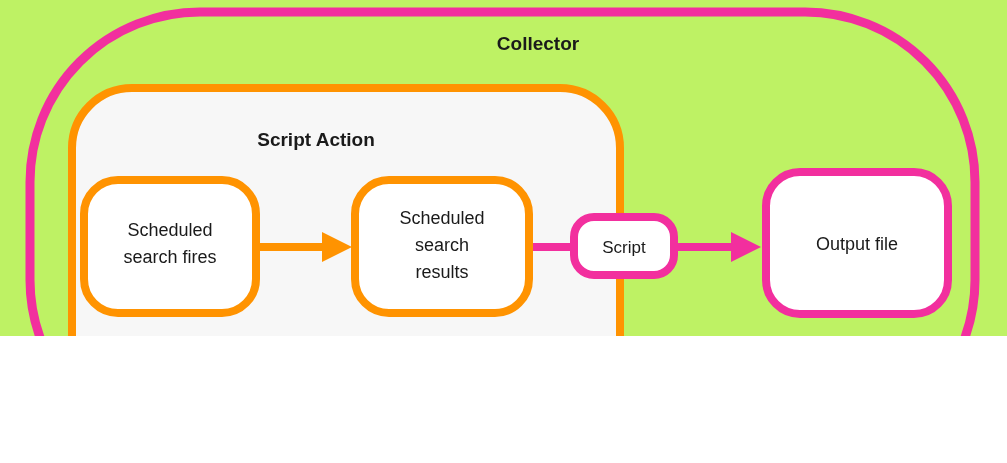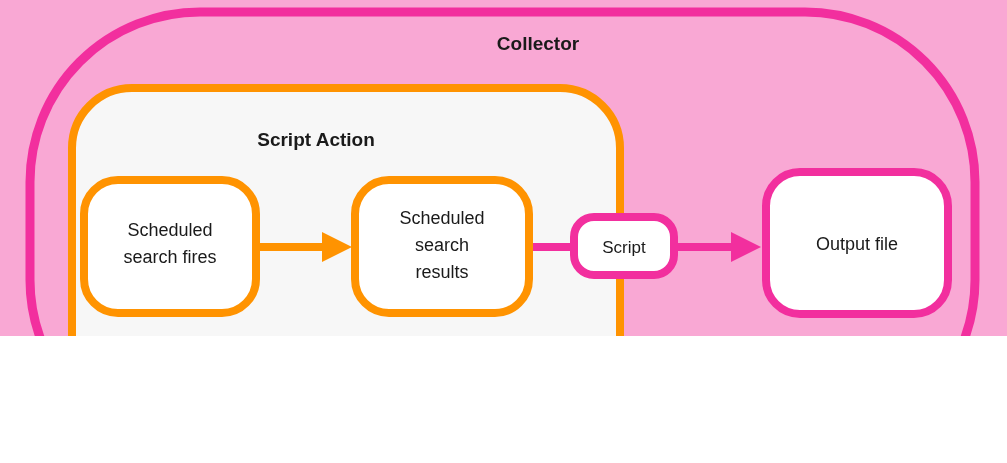--- a/index.html
+++ b/index.html
@@ -7,21 +7,21 @@
     padding: 0;
     background: #ffffff;
   }
   body {
     font-family: "Liberation Sans", sans-serif;
   }
   #diagram-root {
     position: relative;
     width: 1007px;
     height: 336px;
-    background: #f9a8d4;
+    background: #bef264;
     overflow: hidden;
   }
   svg#diagram-svg {
     position: absolute;
     left: 0;
     top: 0;
     width: 1007px;
     height: 463px;
     display: block;
   }

